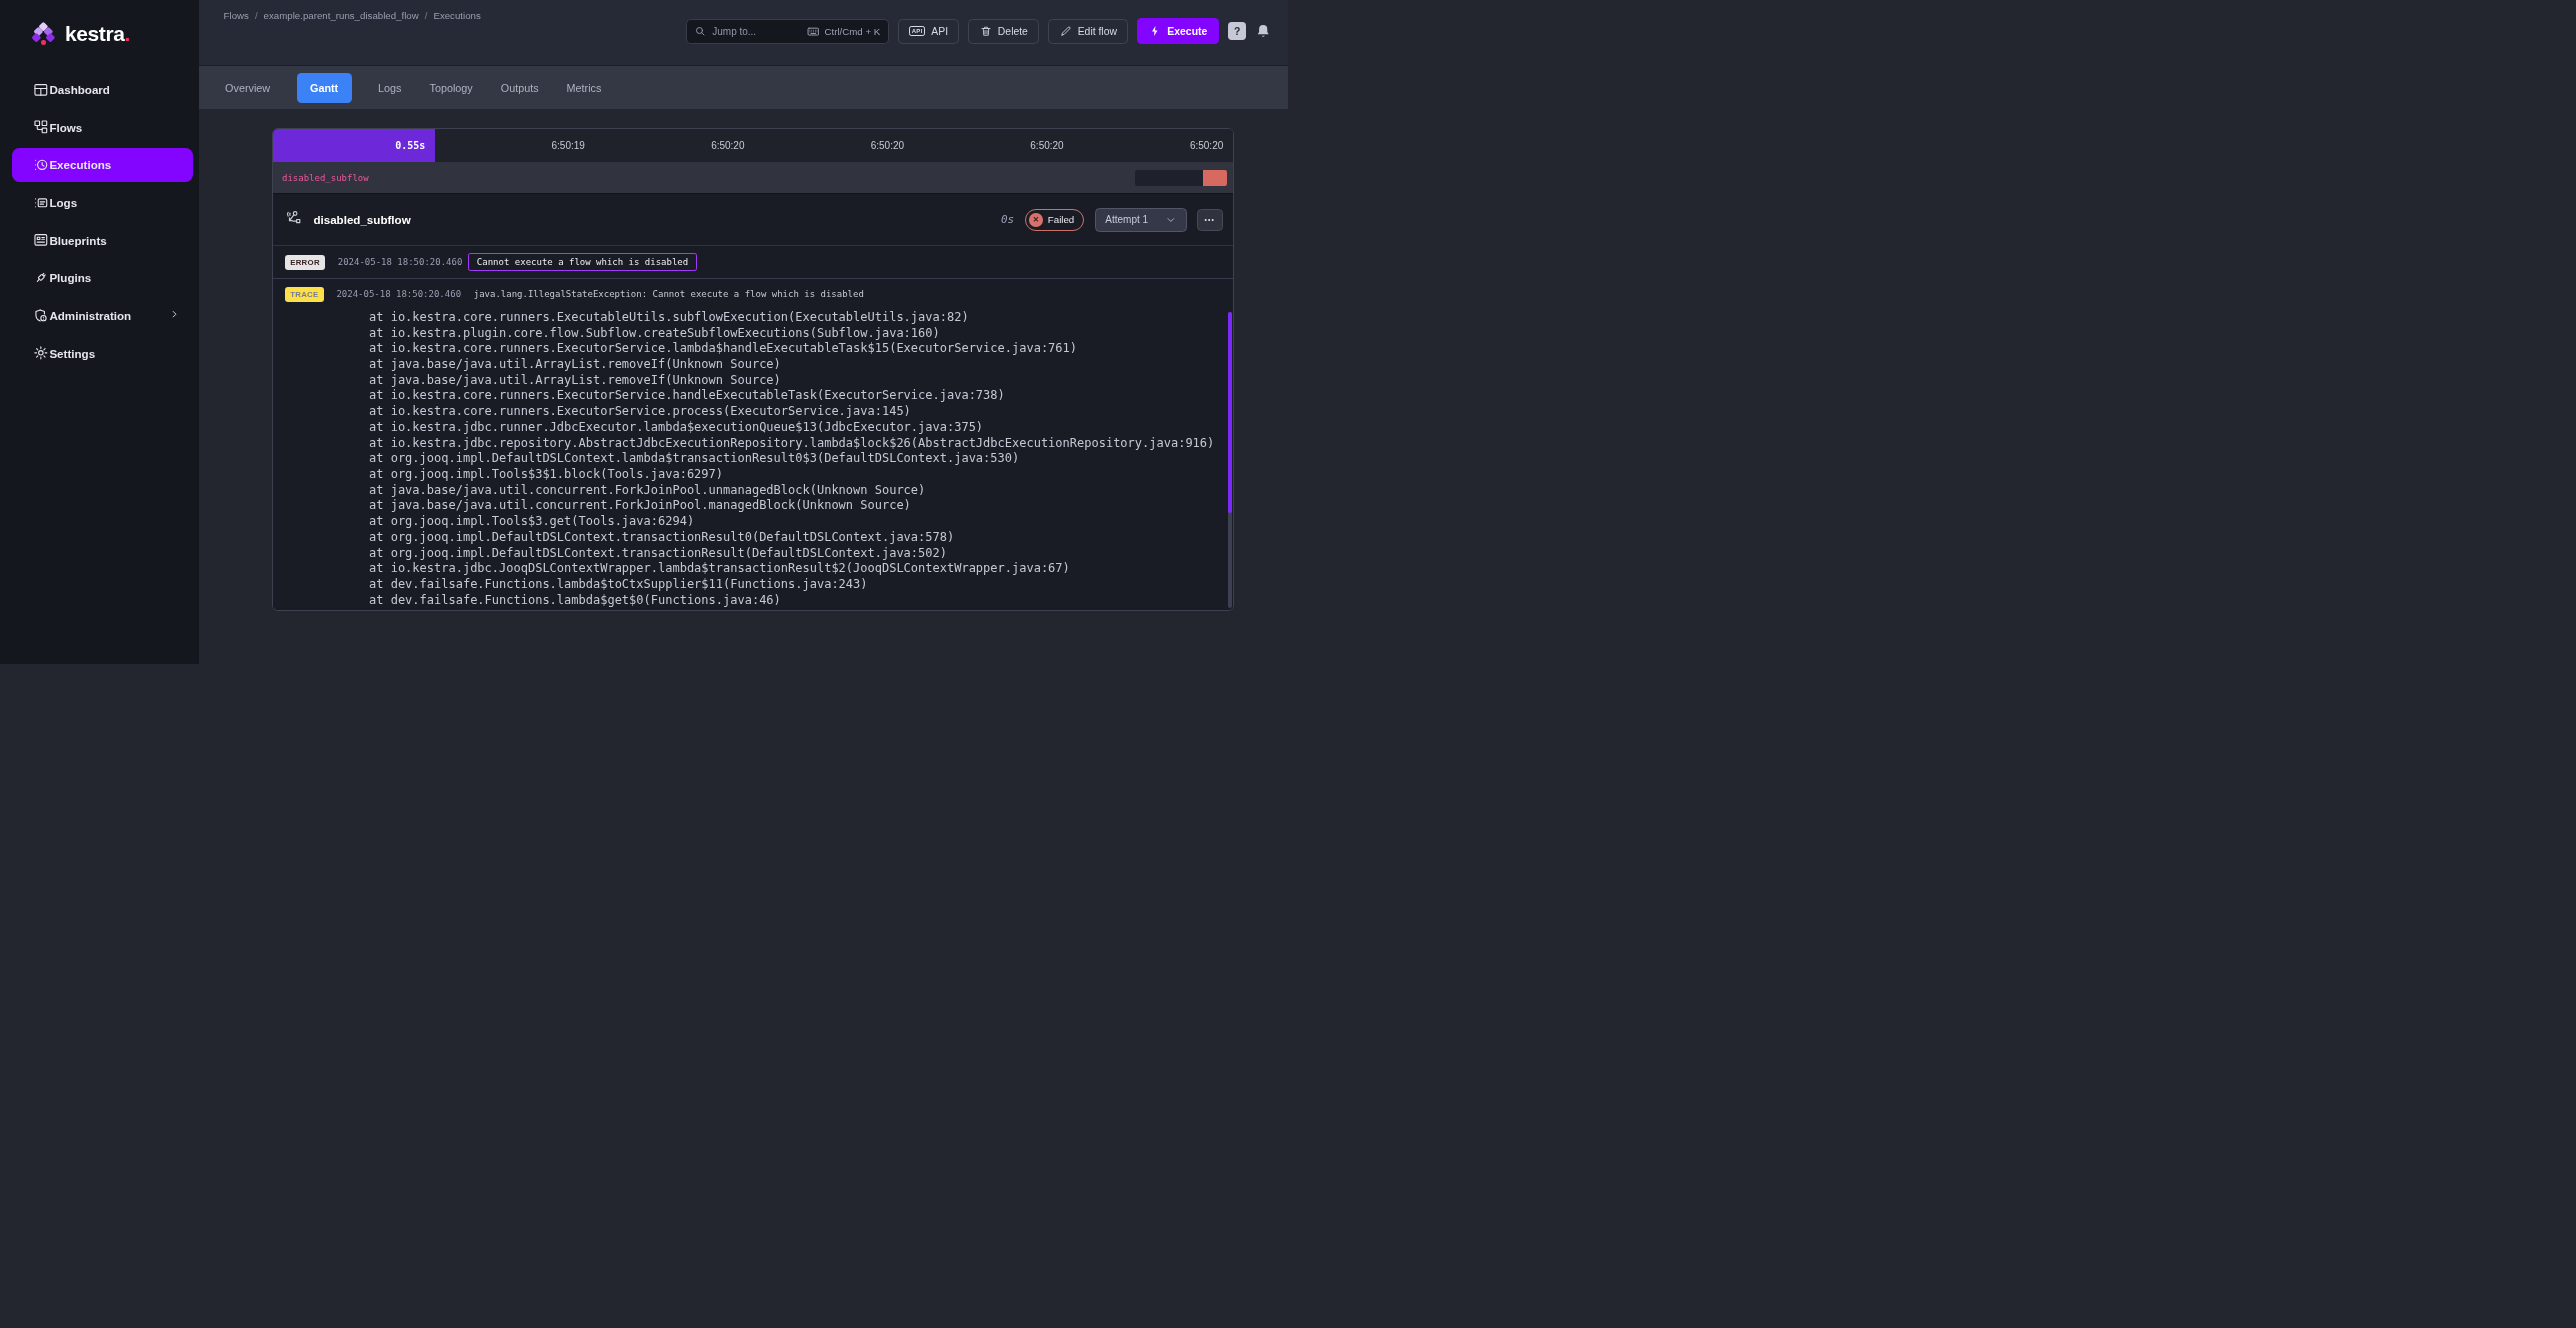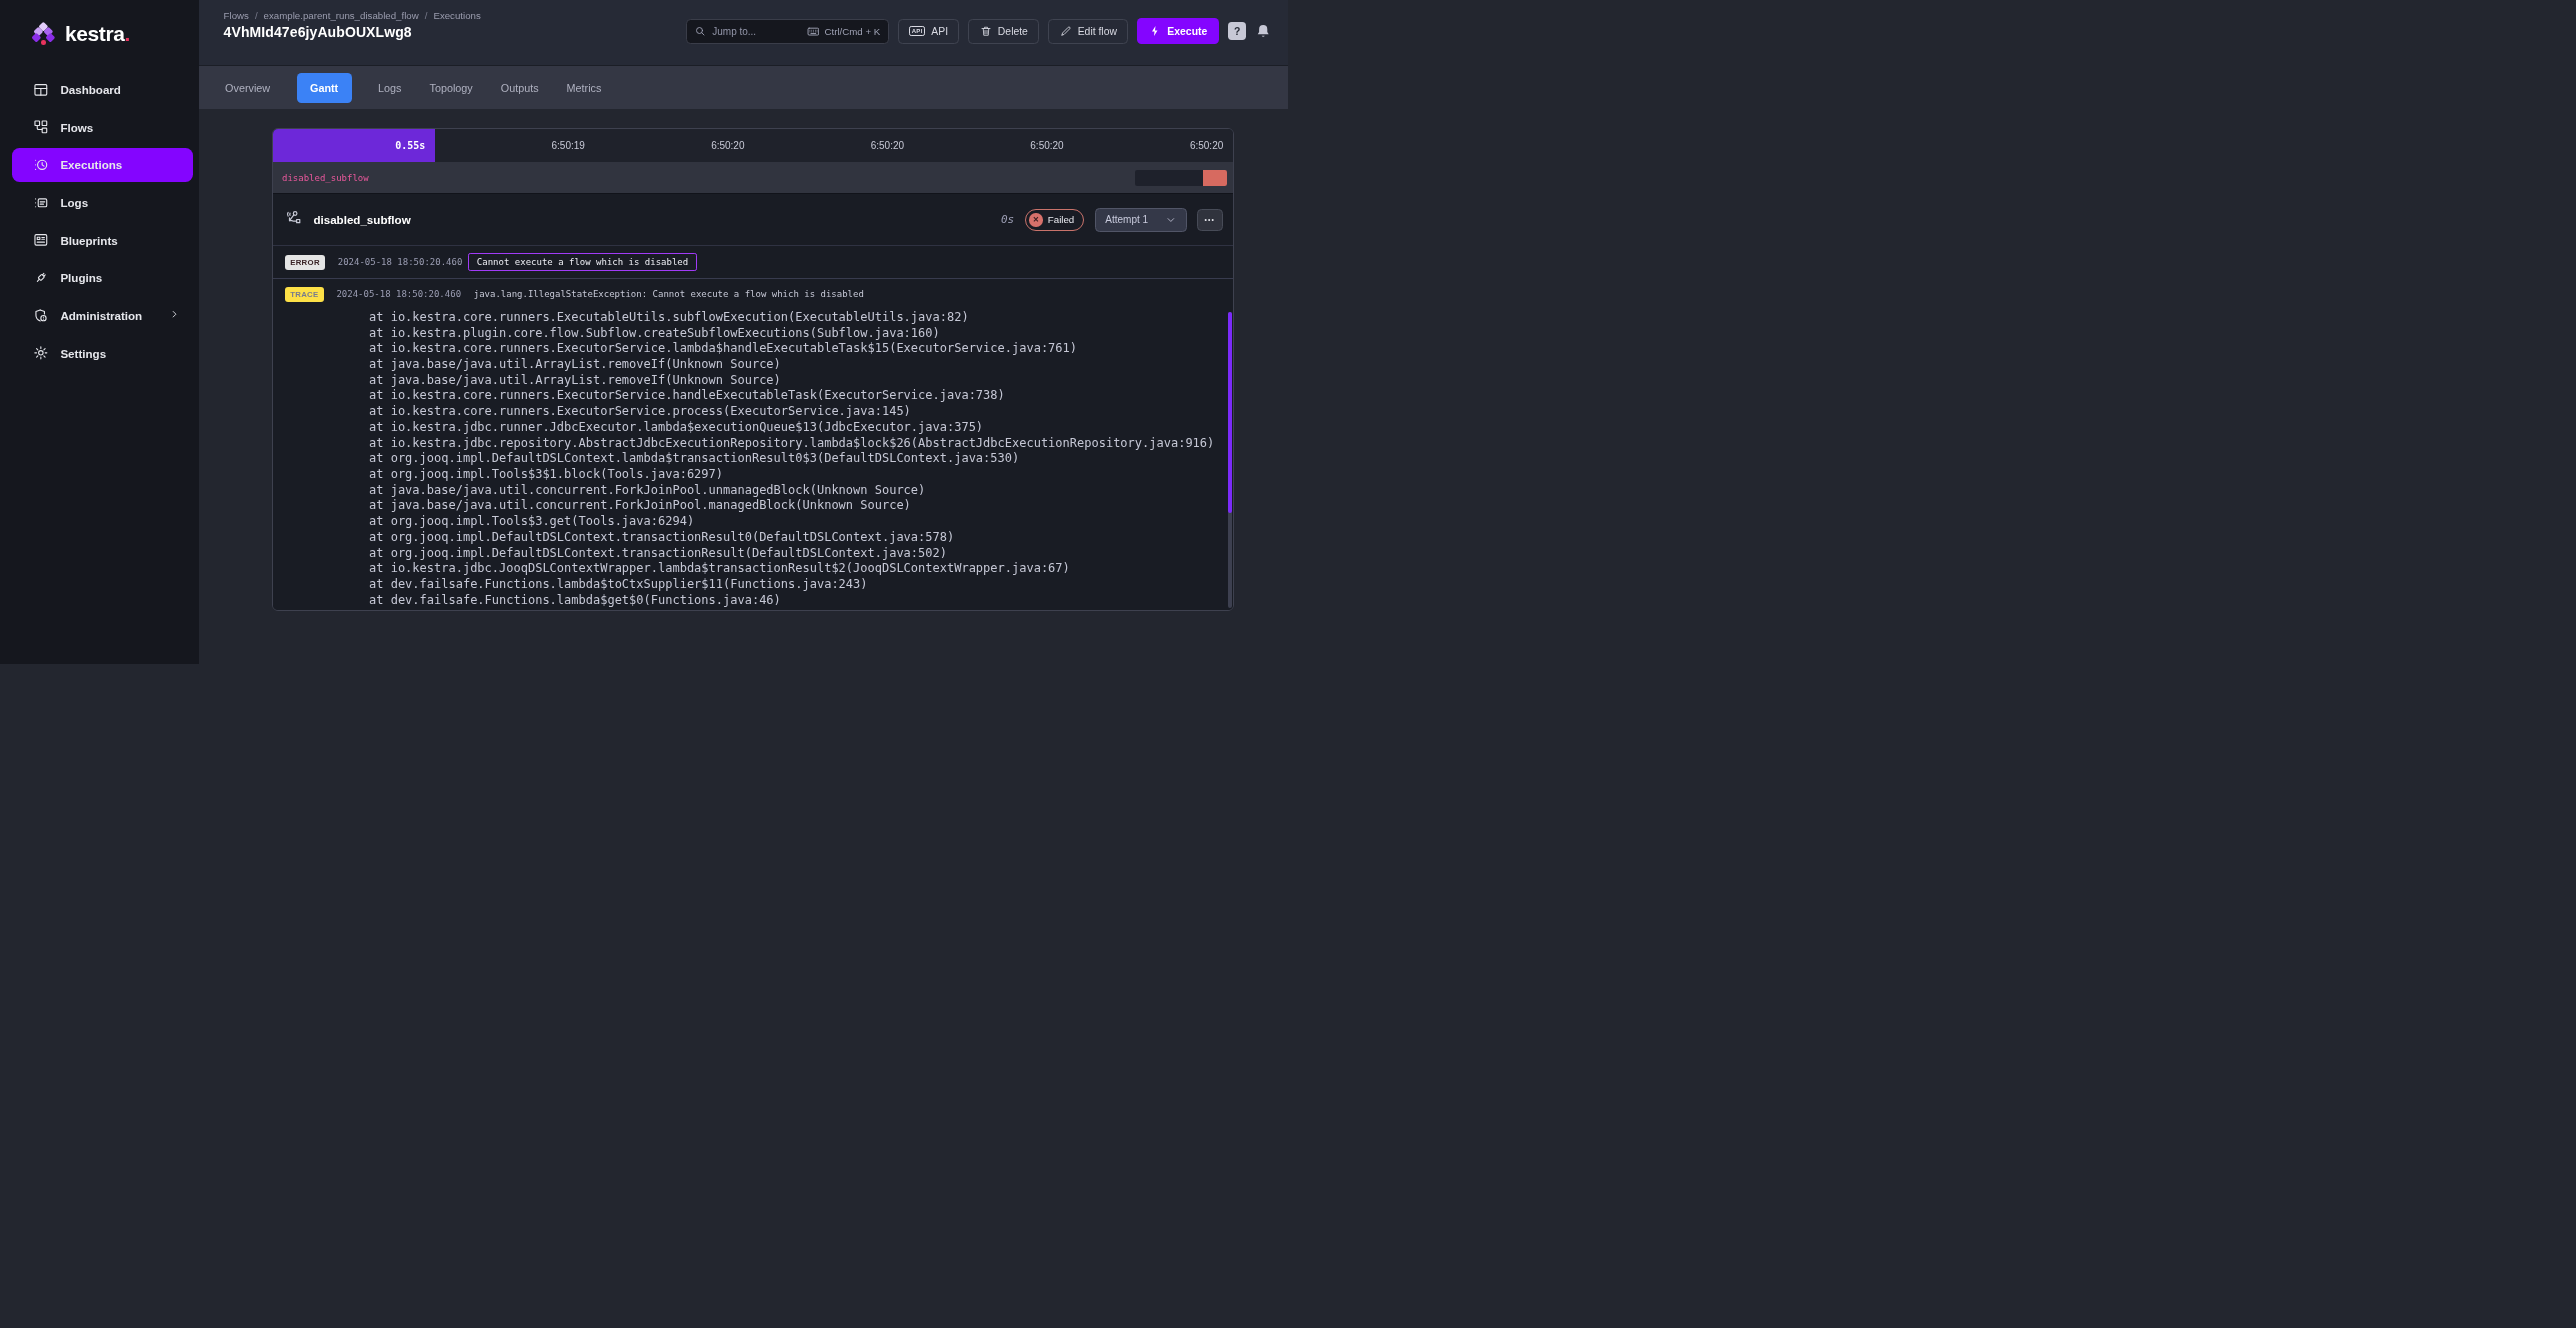--- a/index.html
+++ b/index.html
@@ -16,21 +16,21 @@
   .logo-mark i { position:absolute; width:6.7px; height:6.7px; transform:rotate(45deg); border-radius:1.5px; }
   .d1 { left:9px; top:0;  background:#E3CDFB; }
   .d2 { left:3.7px;  top:5.2px; background:#C9A1F6; }
   .d3 { left:14px; top:5.2px; background:#A964F0; }
   .d4 { left:1.5px;  top:10.4px; background:#8B2DE9; }
   .d5 { left:16.4px; top:10.4px; background:#8B2DE9; }
   .dot { position:absolute; left:10.4px; top:17px; width:4.5px; height:4.5px; border-radius:50%; background:#E8335E; }
   .logo-text { color:#FFFFFF; font-size:21px; font-weight:800; letter-spacing:-0.4px; }
   .logo-text .period { color:#E8335E; }
 
-  .nav-item { display:flex; align-items:center; gap:11px; height:34px; margin:3.7px 6px 3.7px 12px; padding-left:21px; border-radius:7.5px; cursor:pointer; }
+  .nav-item { display:flex; align-items:center; gap:0; height:34px; margin:3.7px 6px 3.7px 12px; padding-left:21px; border-radius:7.5px; cursor:pointer; }
   .nav-item.active { background:#8405FF; }
   .nico { width:16.4px; height:16.4px; display:flex; align-items:center; justify-content:center; }
   .nico svg { width:15.7px; height:15.7px; stroke:#E6E7EC; fill:none; stroke-width:1.7; stroke-linecap:round; stroke-linejoin:round; }
   .nlabel { color:#E6E7EC; font-size:11.6px; font-weight:600; }
   .nav-chev { margin-left:auto; margin-right:13.4px; }
   .nav-chev svg { width:10.4px; height:10.4px; stroke:#E6E7EC; fill:none; stroke-width:2; }
 
   
   .main { flex:1; display:flex; flex-direction:column; height:100%; }
 
@@ -216,21 +216,20 @@
   <div class="main">
 
     <header class="topbar">
       <div class="crumbs">
         <span class="crumb">Flows</span>
         <span class="sep">/</span>
         <span class="crumb">example.parent_runs_disabled_flow</span>
         <span class="sep">/</span>
         <span class="crumb">Executions</span>
       </div>
-      <div class="exec-title">4VhMId47e6jyAubOUXLwg8</div>
 
       <div class="top-controls">
         <div class="jump-box">
           <svg width="12" height="12" viewBox="0 0 24 24">
               <circle cx="11" cy="11" r="6"></circle>
               <path d="M15.5 15.5L20 20"></path>
             </svg>
           <input class="jump-input" type="text" placeholder="Jump to..." style="">
           <span class="shortcut">
             <svg width="12.7" height="12.7" viewBox="0 0 24 24">

